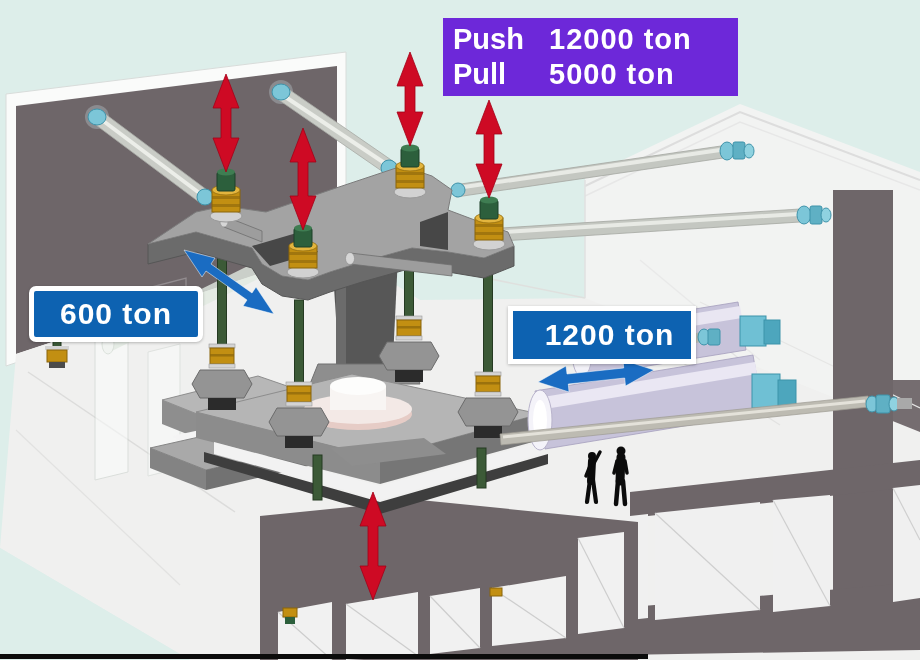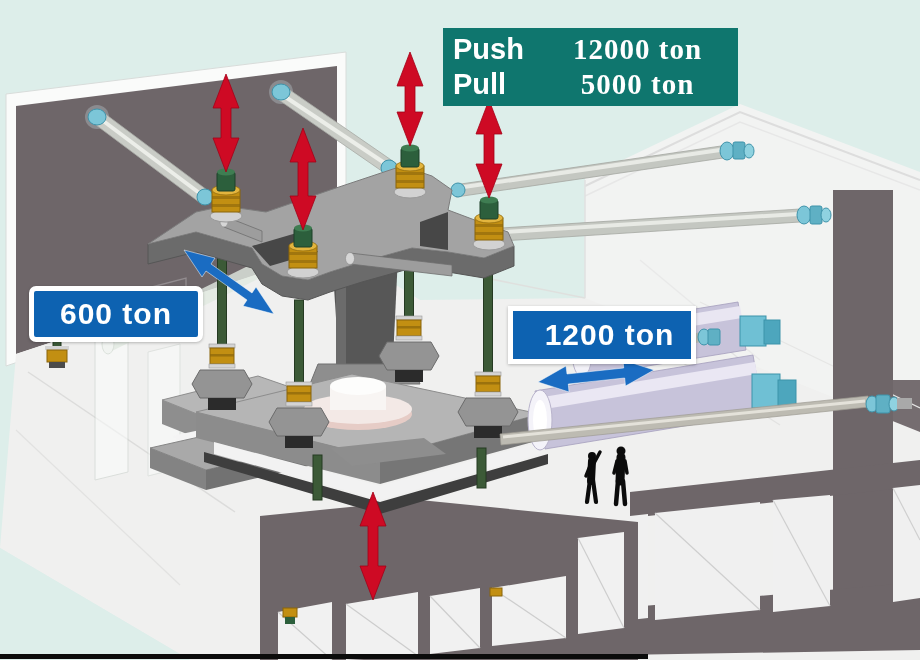--- a/index.html
+++ b/index.html
@@ -3,28 +3,27 @@
 <meta charset="utf-8">
 <style>
   html,body{margin:0;padding:0;background:#9aa0a0;}
   .stage{
     position:relative;width:920px;height:660px;overflow:hidden;
     background:#ddeeea;font-family:"Liberation Sans","DejaVu Sans",sans-serif;
   }
   .stage svg{position:absolute;left:0;top:0;}
   .label{position:absolute;box-sizing:border-box;color:#fff;font-weight:bold;}
   .label-capacity{
-    left:443px;top:18px;width:295px;height:78px;background:#0f766e;
+    left:443px;top:18px;width:295px;height:78px;background:#6d28d9;
     display:flex;flex-direction:column;justify-content:center;gap:2px;
     padding:4px 12px 4px 10px;
-    margin-top:10px;
   }
   .label-capacity .row{display:flex;align-items:baseline;font-size:29px;line-height:1.15;}
   .label-capacity .action{width:96px;}
-  .label-capacity .value{flex:1;text-align:center;letter-spacing:1px;font-family:Liberation Serif, serif;}
+  .label-capacity .value{flex:1;text-align:left;letter-spacing:1px;}
   .label-blue{
     background:#0d62b1;border:5px solid #ffffff;
     display:flex;align-items:center;justify-content:center;
     font-size:30px;letter-spacing:1px;box-shadow:0 1px 3px rgba(0,0,0,.25);
   }
   .label-600{left:29px;top:286px;width:174px;height:56px;border-radius:7px;}
   .label-1200{left:508px;top:306px;width:188px;height:58px;padding-left:15px;}
 </style>
 </head>
 <body>

